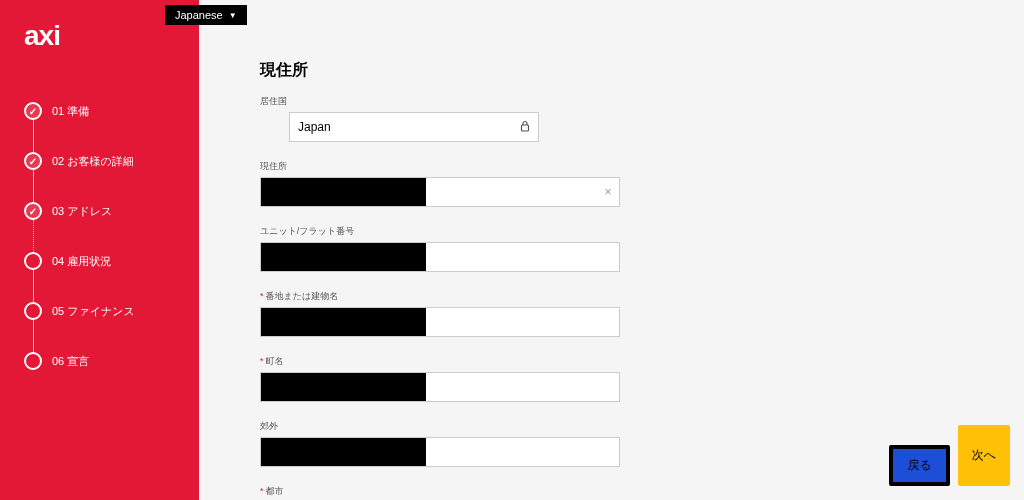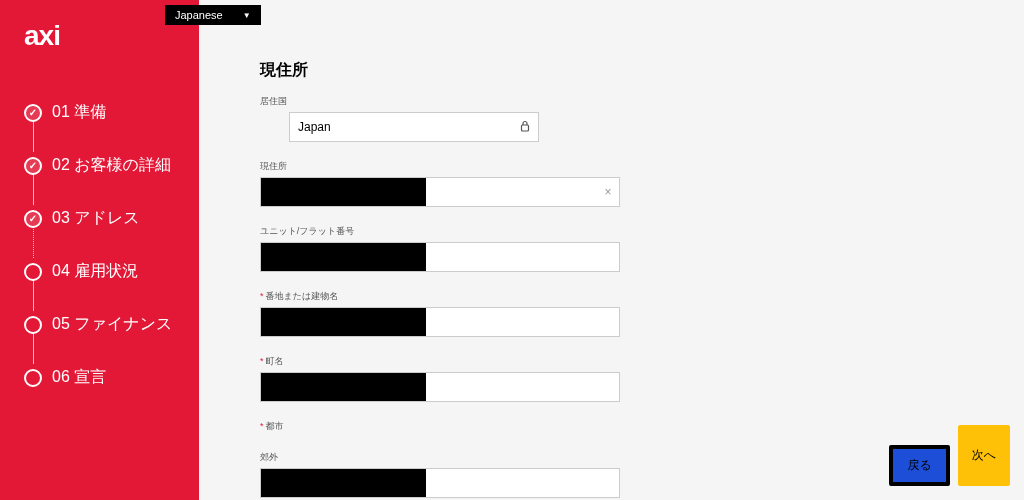--- a/index.html
+++ b/index.html
@@ -5,25 +5,25 @@
 * { margin: 0; padding: 0; box-sizing: border-box; }
 body { font-family: -apple-system, BlinkMacSystemFont, "Segoe UI", sans-serif; background: #f5f5f5; width: 1024px; height: 500px; overflow: hidden; position: relative; }
 
 .sidebar { position: absolute; left: 0; top: 0; width: 199px; height: 500px; background: #e31837; color: #fff; padding: 20px 0 0 24px; }
 .logo { font-size: 28px; font-weight: 700; letter-spacing: -1px; margin-bottom: 50px; }
 .steps { position: relative; }
 .step { display: flex; align-items: center; gap: 10px; margin-bottom: 32px; position: relative; }
 .step-circle { width: 18px; height: 18px; border-radius: 50%; border: 2px solid #fff; display: flex; align-items: center; justify-content: center; flex-shrink: 0; background: #e31837; z-index: 2; }
 .step-circle.done::after { content: "✓"; font-size: 10px; color: #fff; font-weight: bold; }
 .step-circle.done { background: rgba(255,255,255,0.15); }
-.step-label { font-size: 16px; white-space: nowrap; }
+.step-label { font-size: 11px; white-space: nowrap; }
 .step-line { position: absolute; left: 9px; top: 18px; width: 1px; height: 32px; background: #fff; opacity: 0.7; }
 .step-line.dotted { background: none; border-left: 1px dotted #fff; }
 
-.lang-selector { position: absolute; left: 165px; top: 5px; background: #000; color: #fff; padding: 4px 10px; font-size: 11px; display: flex; align-items: center; gap: 20px; cursor: pointer; }
+.lang-selector { position: absolute; left: 165px; top: 5px; background: #000; color: #fff; padding: 4px 10px; font-size: 11px; display: flex; align-items: center; gap: 6px; cursor: pointer; }
 .lang-selector .caret { font-size: 8px; }
 
 .main { position: absolute; left: 165px; top: 0; right: 0; height: 500px; padding: 60px 0 60px 95px; overflow: hidden; }
 .section-title { font-size: 16px; font-weight: 700; margin-bottom: 14px; }
 .field { margin-bottom: 18px; }
 .field-label { font-size: 9px; color: #555; margin-bottom: 4px; display: block; }
 .field-label .req { color: #e31837; margin-right: 2px; }
 .field-row { display: flex; align-items: stretch; width: 360px; border: 1px solid #ccc; background: #fff; height: 30px; }
 .field-left { background: #000; width: 165px; flex-shrink: 0; }
 .field-input { flex: 1; border: none; padding: 0 8px; font-size: 12px; outline: none; background: #fff; }
@@ -125,30 +125,30 @@
 
   <div class="field">
     <span class="field-label"><span class="req">*</span><span>町名</span></span>
     <div class="field-row">
       <div class="field-left"></div>
       <input class="field-input" value="" style="">
     </div>
   </div>
 
   <div class="field">
-    <span class="field-label"><span class="req">*</span><span>都市</span></span>
-
-  </div>
-
-  <div class="field">
     <span class="field-label">郊外</span>
     <div class="field-row">
       <div class="field-left"></div>
       <input class="field-input" value="" style="">
     </div>
+  </div>
+
+  <div class="field">
+    <span class="field-label"><span class="req">*</span><span>都市</span></span>
+
   </div>
 
 </div>
 
 <div class="footer">
   <button class="btn btn-back">戻る</button>
   <button class="btn btn-next">次へ</button>
 </div>
 
 </body></html>

